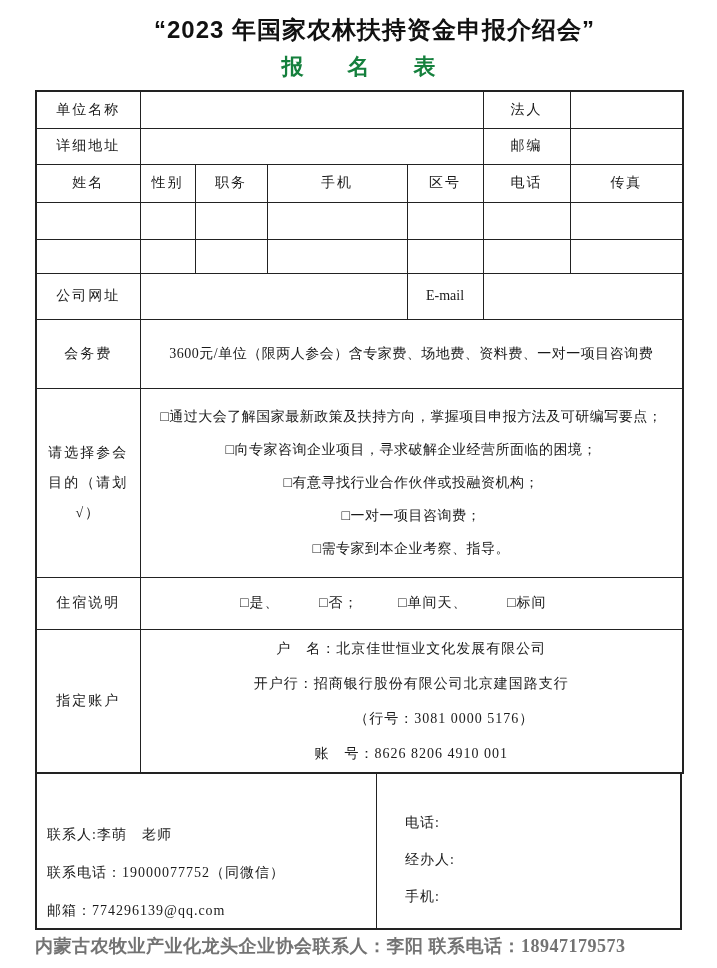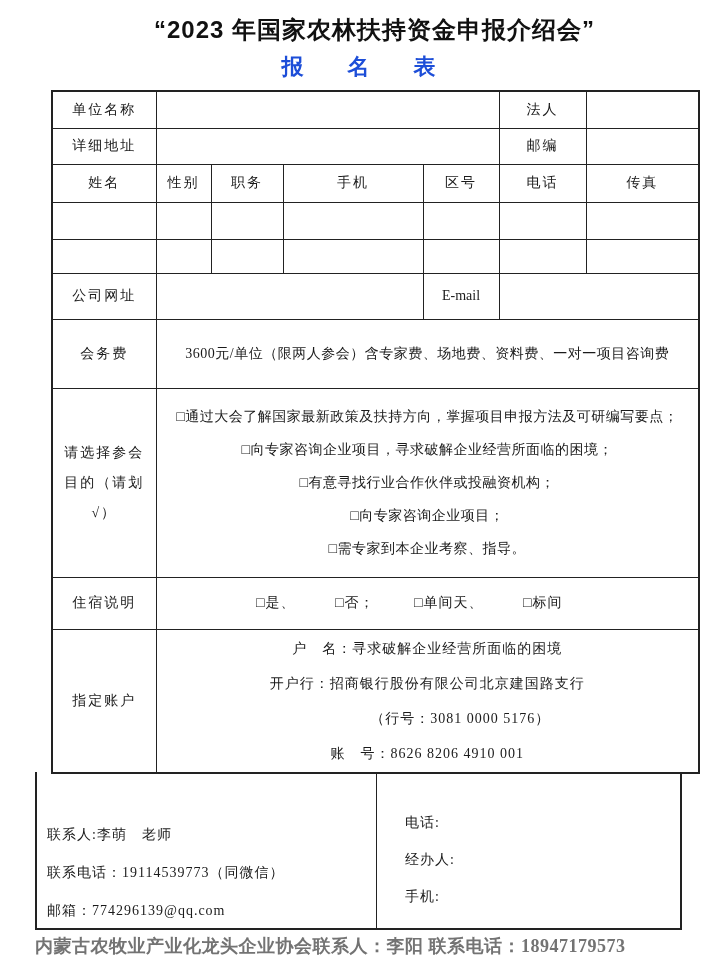--- a/index.html
+++ b/index.html
@@ -15,24 +15,24 @@
     text-align: center;
     font-family: "Liberation Sans", "DejaVu Sans", sans-serif;
     font-weight: bold; font-size: 24px; letter-spacing: 1px;
     color: #111;
   }
   .title2 {
     position: absolute; top: 52px; left: 0; width: 717px;
     text-align: center;
     font-family: "Liberation Sans", "DejaVu Sans", sans-serif;
     font-weight: bold; font-size: 22px;
-    color: #1d4ed8;
+    color: #15803d;
   }
   table.form {
-    position: absolute; left: 51px; top: 90px;
+    position: absolute; left: 35px; top: 90px;
     width: 647px;
     border-collapse: collapse; table-layout: fixed;
     border: 2px solid #222;
   }
   table.form td {
     border: 1px solid #222;
     font-size: 14px;
     text-align: center; vertical-align: middle;
     padding: 0;
     overflow: hidden;
@@ -145,49 +145,49 @@
       <td colspan="6" class="fee-val">3600元/单位（限两人参会）含专家费、场地费、资料费、一对一项目咨询费</td>
     </tr>
     <tr class="r8">
       <td>
         <div class="purpose-label">请选择参会目的（请划√）</div>
       </td>
       <td colspan="6" class="purpose-cell">
         <div class="p-item"><span class="cb">□</span><span>通过大会了解国家最新政策及扶持方向，掌握项目申报方法及可研编写要点；</span></div>
         <div class="p-item"><span class="cb">□</span><span>向专家咨询企业项目，寻求破解企业经营所面临的困境；</span></div>
         <div class="p-item"><span class="cb">□</span><span>有意寻找行业合作伙伴或投融资机构；</span></div>
-        <div class="p-item"><span class="cb">□</span><span>向专家咨询企业项目；</span></div>
+        <div class="p-item"><span class="cb">□</span><span>一对一项目咨询费；</span></div>
         <div class="p-item"><span class="cb">□</span><span>需专家到本企业考察、指导。</span></div>
       </td>
     </tr>
     <tr class="r9">
       <td class="lbl">住宿说明</td>
       <td colspan="6" class="lodging-cell">
         <span class="lodge-opt"><span class="cb">□</span><span>是、</span></span>
         <span class="lodge-opt"><span class="cb">□</span><span>否；</span></span>
         <span class="lodge-opt"><span class="cb">□</span><span>单间天、</span></span>
         <span class="lodge-opt"><span class="cb">□</span><span>标间</span></span>
       </td>
     </tr>
     <tr class="r10">
       <td class="lbl">指定账户</td>
       <td colspan="6" class="account-cell">
-        <div class="acct-line">户　名：寻求破解企业经营所面临的困境</div>
+        <div class="acct-line">户　名：北京佳世恒业文化发展有限公司</div>
         <div class="acct-line">开户行：招商银行股份有限公司北京建国路支行</div>
         <div class="acct-line acct-indent">（行号：3081 0000 5176）</div>
         <div class="acct-line">账　号：8626 8206 4910 001</div>
       </td>
     </tr>
   </tbody>
 </table>
 
 <div class="bottom-row">
   <div class="bottom-left">
     <div>联系人:李萌　老师</div>
-    <div>联系电话：19114539773（同微信）</div>
+    <div>联系电话：19000077752（同微信）</div>
     <div>邮箱：774296139@qq.com</div>
   </div>
   <div class="bottom-right">
     <div>电话:</div>
     <div>经办人:</div>
     <div>手机:</div>
   </div>
 </div>
 
 <div class="footer">内蒙古农牧业产业化龙头企业协会联系人：李阳  联系电话：18947179573</div>

